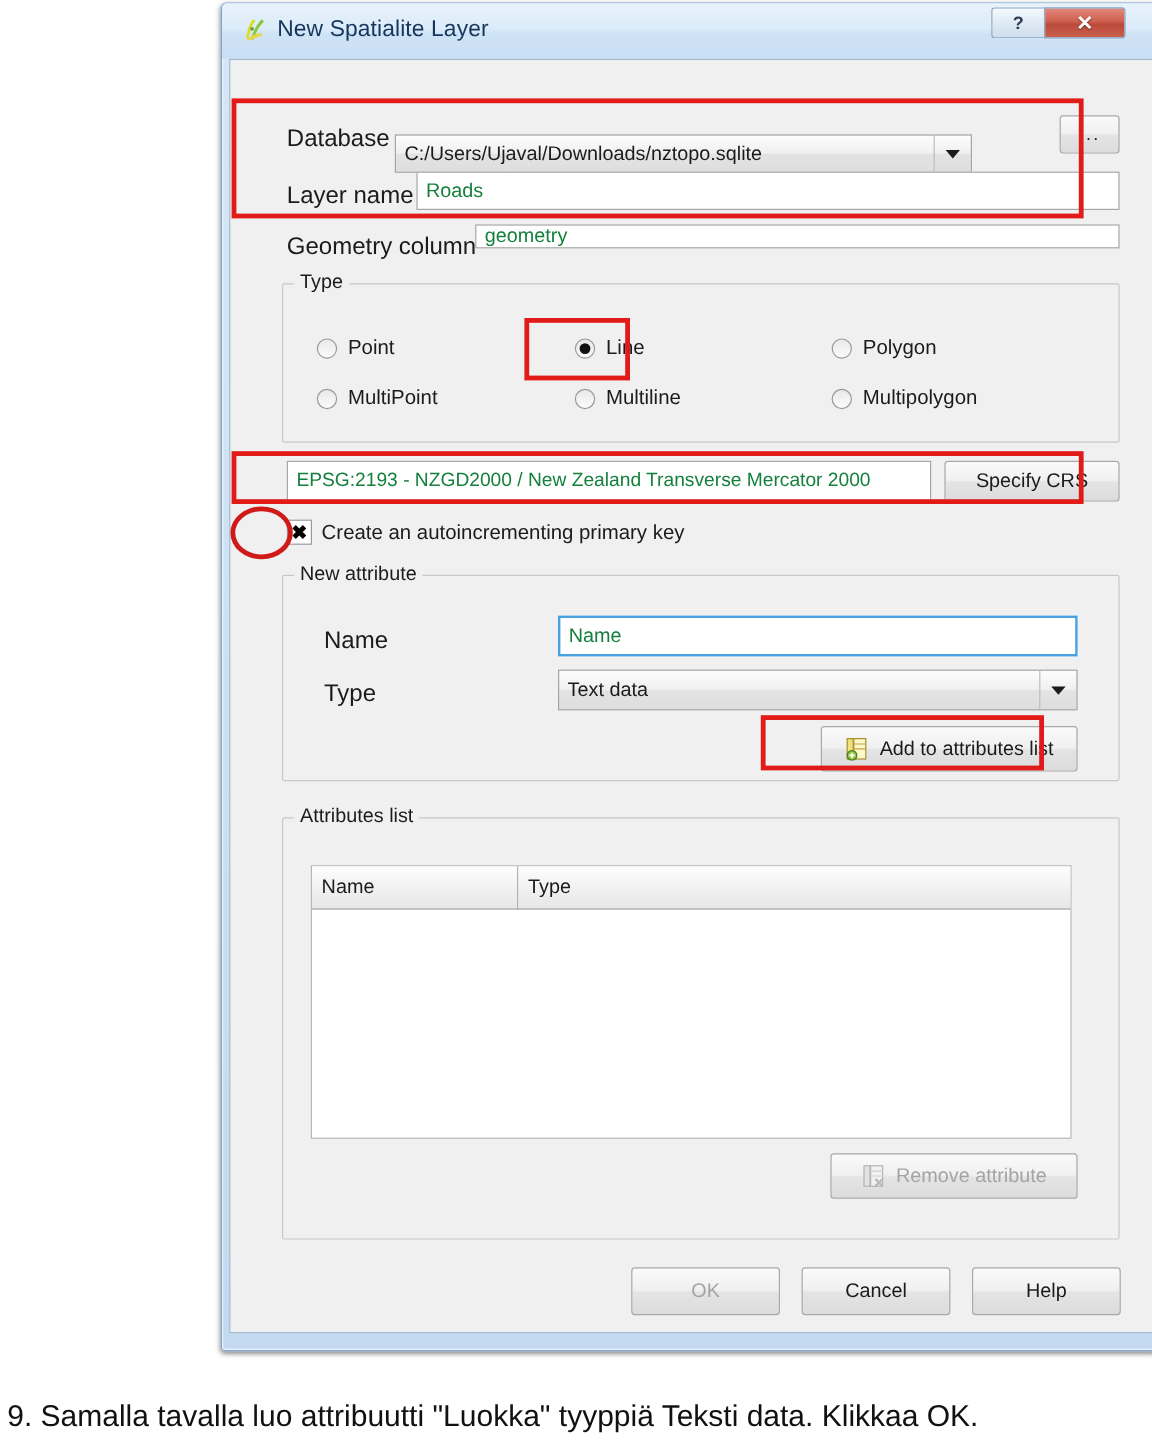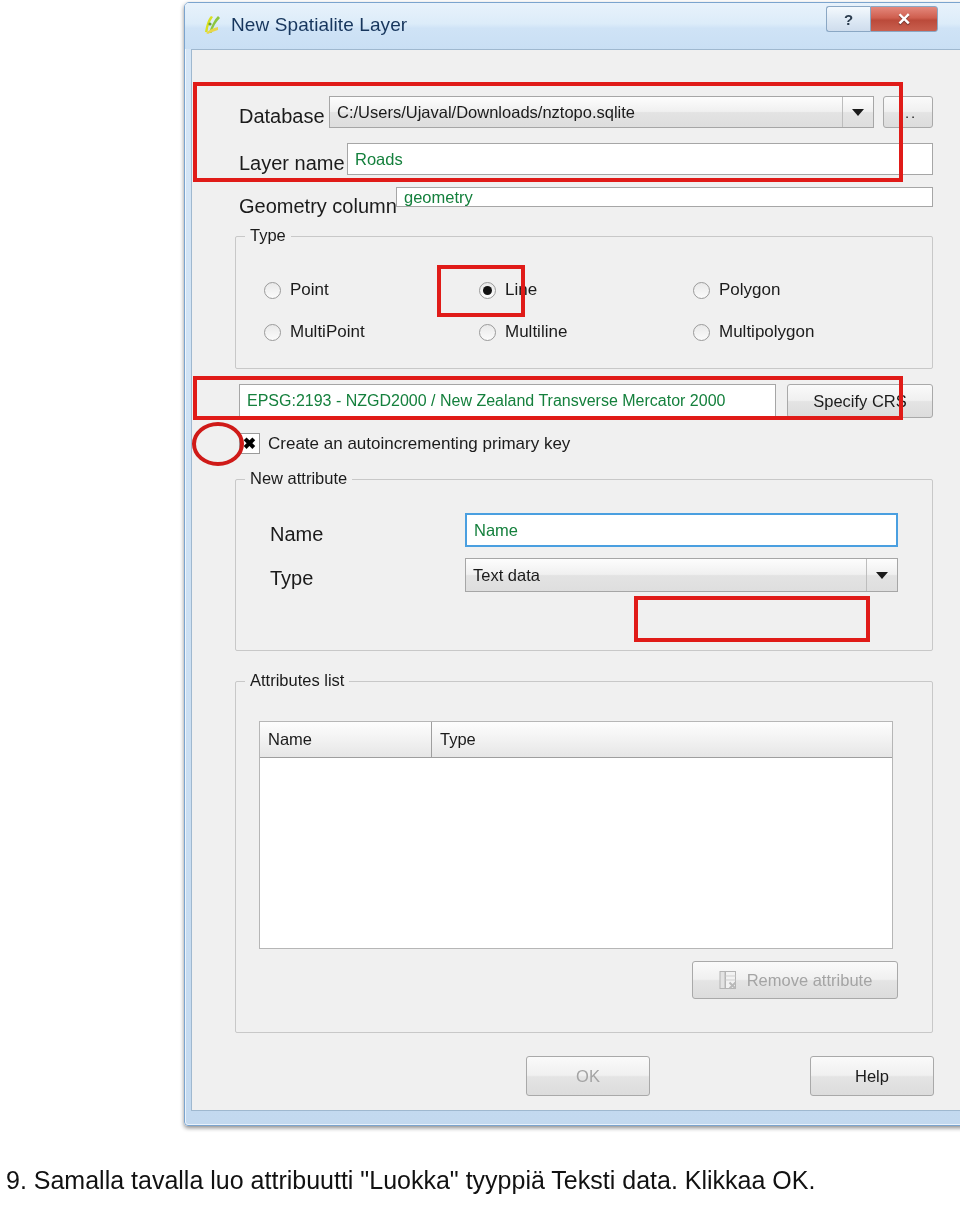--- a/index.html
+++ b/index.html
@@ -317,21 +317,21 @@
       <span>?</span>
     </div>
     <div class="titlebtn" id="close-btn">
       <span>✕</span>
     </div>
   </div>
 
   <div id="client">
 
     <div class="lbl" style="left:47px; top:55px;">Database</div>
-    <div class="combo" style="left:137px; top:46px; width:545px; height:32px;gap:24px;">
+    <div class="combo" style="left:137px; top:62px; width:481px; height:32px;gap:24px;">
       <div class="combo-text">C:/Users/Ujaval/Downloads/nztopo.sqlite</div>
       <div class="arrow">
           <div class="arrow-glyph"></div>
         </div>
     </div>
     <div class="btn" style="left:691px; top:46px; width:50px; height:32px; letter-spacing:2px; font-size:15px;">...</div>
 
     <div class="lbl" style="left:47px; top:102px;">Layer name</div>
     <div class="lineedit" style="left:155px; top:93px; width:586px; height:32px;">Roads</div>
 
@@ -381,20 +381,31 @@
     <div class="lineedit focused" style="left:273px; top:463px; width:433px; height:34px;">Name</div>
 
     <div class="lbl" style="left:78px; top:517px;">Type</div>
     <div class="combo" style="left:273px; top:508px; width:433px; height:34px;">
       <div class="combo-text">Text data</div>
       <div class="arrow">
           <div class="arrow-glyph"></div>
         </div>
     </div>
 
+    <div class="btn" style="left:492px; top:555px; width:214px; height:38px;">
+      <svg class="sm-icon" viewBox="0 0 20 20">
+        <rect x="2" y="1.5" width="5" height="17" fill="#f2e07a" stroke="#a6902f" stroke-width="1"></rect>
+        <rect x="7.5" y="1.5" width="10" height="17" fill="#fdf6c9" stroke="#a6902f" stroke-width="1"></rect>
+        <line x1="7.5" y1="6" x2="17.5" y2="6" stroke="#c0a844" stroke-width="1"></line>
+        <line x1="7.5" y1="10" x2="17.5" y2="10" stroke="#c0a844" stroke-width="1"></line>
+        <circle cx="6" cy="15.5" r="4" fill="#8dc63f" stroke="#4e7d1c" stroke-width="1"></circle>
+        <path d="M6 13.2 L6 17.8 M3.7 15.5 L8.3 15.5" stroke="#ffffff" stroke-width="1.4"></path>
+      </svg>
+      <span>Add to attributes list</span>
+    </div>
 
     <div class="groupbox" style="left:43px; top:631px; width:698px; height:352px;">
       <div class="group-title">Attributes list</div>
     </div>
 
     <div id="attr-table" style="left:67px; top:671px;">
       <div id="attr-header">
         <div class="th" id="th-name">Name</div>
         <div class="th" id="th-type">Type</div>
       </div>
@@ -406,20 +417,21 @@
     <div class="btn disabled" style="left:500px; top:911px; width:206px; height:38px;">
       <svg class="sm-icon" viewBox="0 0 20 20">
         <rect x="2" y="1.5" width="5" height="17" fill="#e3e3e3" stroke="#b4b4b4" stroke-width="1"></rect>
         <rect x="7.5" y="1.5" width="10" height="17" fill="#f2f2f2" stroke="#b4b4b4" stroke-width="1"></rect>
         <line x1="7.5" y1="6" x2="17.5" y2="6" stroke="#cfcfcf" stroke-width="1"></line>
         <line x1="7.5" y1="10" x2="17.5" y2="10" stroke="#cfcfcf" stroke-width="1"></line>
         <path d="M11.5 12.5 L17.5 18.5 M17.5 12.5 L11.5 18.5" stroke="#b9b9b9" stroke-width="2"></path>
       </svg>
       <span>Remove attribute</span>
     </div>
+    <div class="btn" style="left:476px; top:1006px; width:124px; height:40px;">Cancel</div>
     <div class="btn" style="left:618px; top:1006px; width:124px; height:40px;">Help</div>
 
   </div>
 </div>
 
 <div class="ann-rect" style="left:193px; top:82px; width:710px; height:100px;"></div>
 <div class="ann-rect" style="left:437px; top:265px; width:88px; height:52px;"></div>
 <div class="ann-rect" style="left:193px; top:376px; width:710px; height:44px;"></div>
 <div class="ann-ellipse" style="left:192px; top:422px; width:52px; height:44px;"></div>
 <div class="ann-rect" style="left:634px; top:596px; width:236px; height:46px;"></div>

